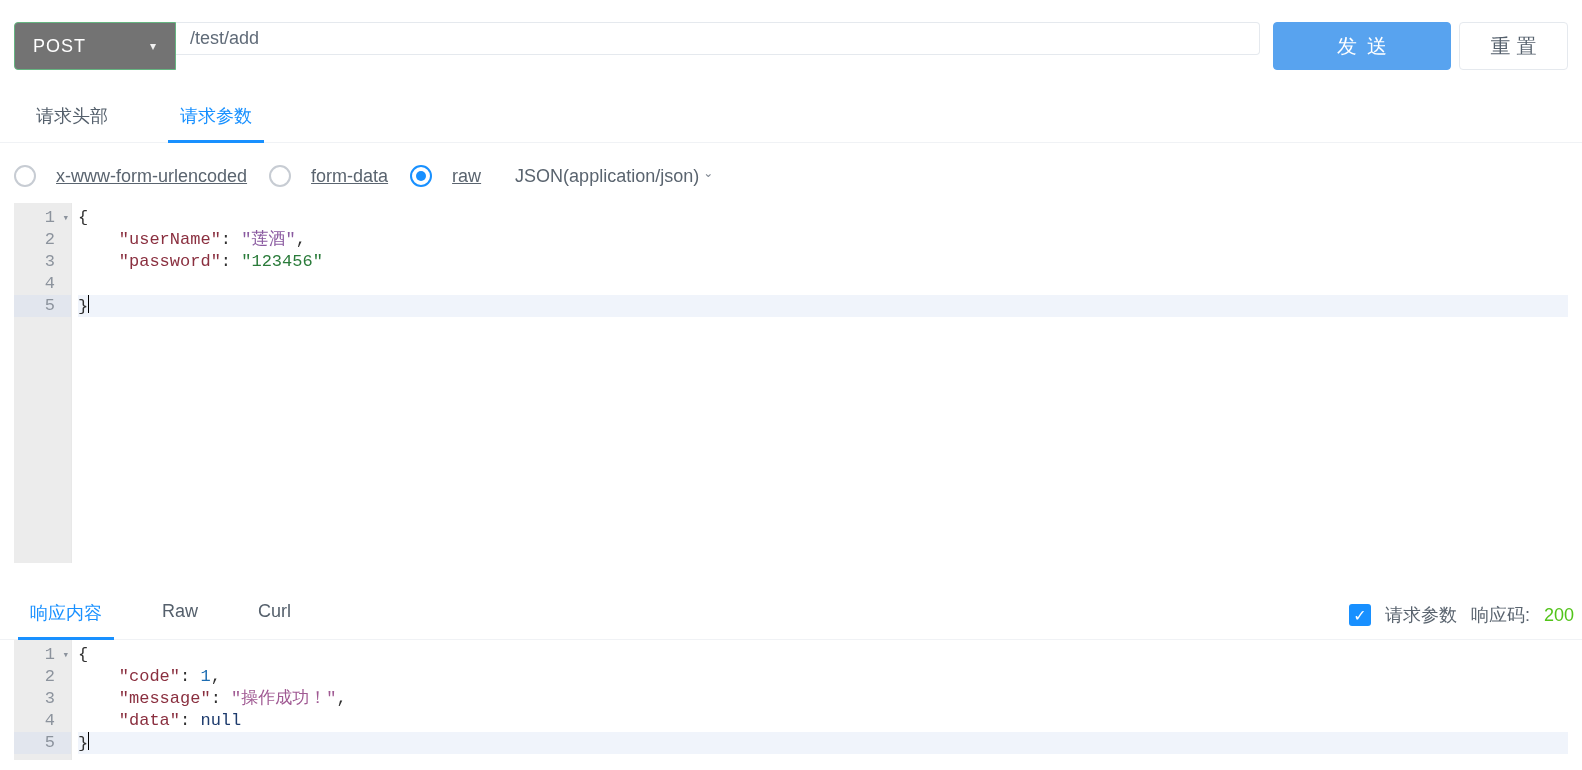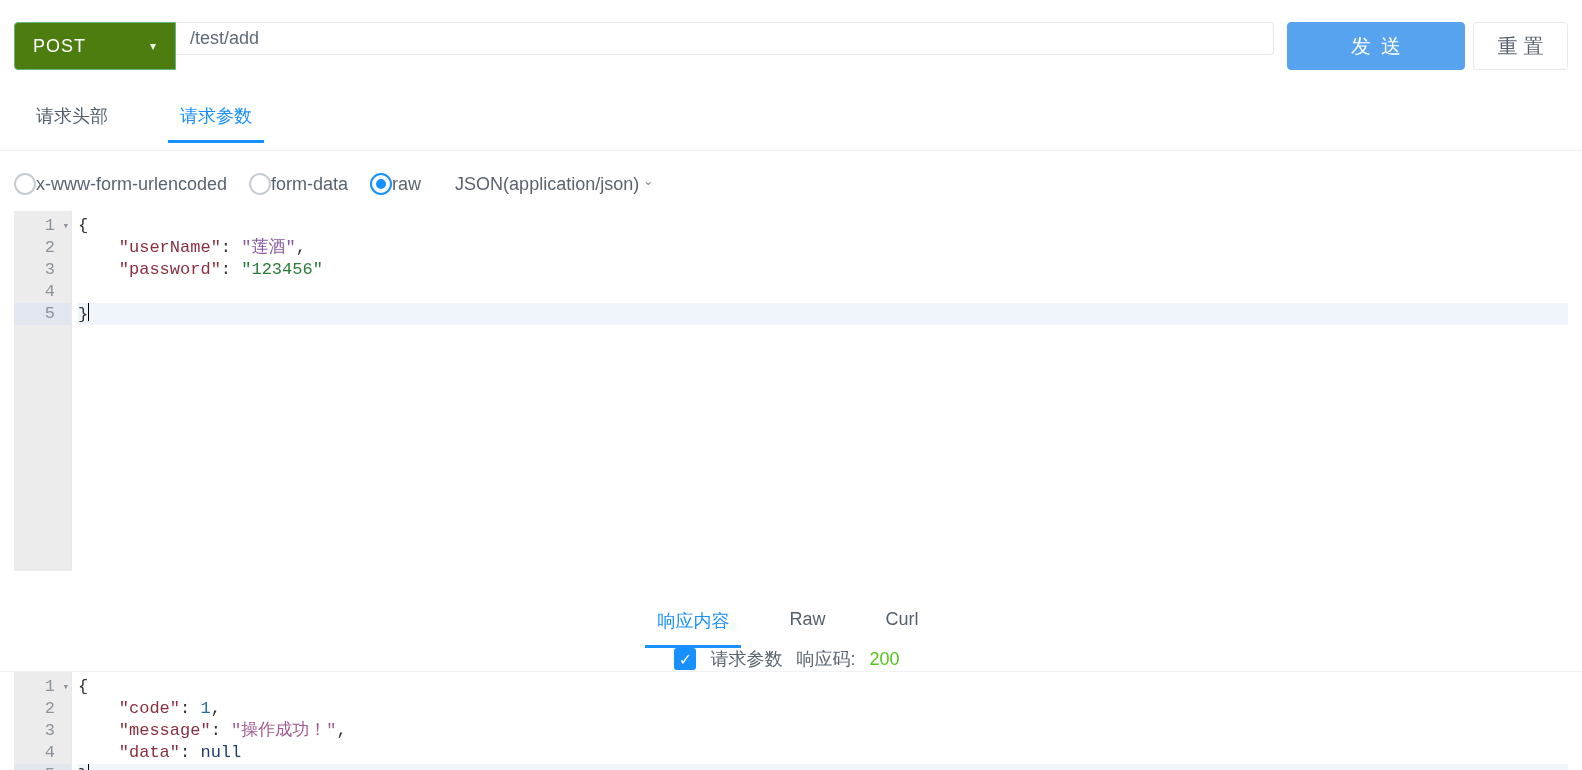--- a/index.html
+++ b/index.html
@@ -12,21 +12,21 @@
   }
   
   .request-bar {
     display: flex;
     padding: 22px 14px 12px 14px;
     gap: 0;
   }
   .method-select {
     width: 162px;
     height: 48px;
-    background: #4d7c0f;
+    background: #737373;
     color: #fff;
     border: 1px solid #65b581;
     border-radius: 4px 0 0 4px;
     display: flex;
     align-items: center;
     padding: 0 18px;
     font-size: 18px;
     letter-spacing: 1px;
     position: relative;
     cursor: pointer;
@@ -54,36 +54,36 @@
     background: #58a3ef;
     color: #fff;
     border: 1px solid #58a3ef;
     border-radius: 4px;
     font-size: 20px;
     letter-spacing: 10px;
     cursor: pointer;
     text-indent: 10px;
   }
   .reset-btn {
-    width: 95px;
+    width: 109px;
     height: 48px;
     margin-left: 8px;
     background: #fff;
     color: #55606c;
     border: 1px solid #e5e9ee;
     border-radius: 4px;
     font-size: 20px;
     letter-spacing: 6px;
     cursor: pointer;
     text-indent: 6px;
   }
   
   .tabs {
     display: flex;
-    padding: 10px 0 8px 0;
+    padding: 10px 0 0 0;
     border-bottom: 1px solid #f0f2f5;
   }
   .tab {
     padding: 12px 36px 14px 36px;
     font-size: 18px;
     color: #55606c;
     cursor: pointer;
     position: relative;
   }
   .tab.active {
@@ -103,22 +103,23 @@
     display: flex;
     align-items: center;
     padding: 22px 14px 16px 14px;
     gap: 22px;
     font-size: 18px;
     color: #5a646f;
   }
   .radio {
     display: flex;
     align-items: center;
-    gap: 0;
-    cursor: pointer;
+    gap: 20px;
+    cursor: pointer;
+    text-decoration: underline;
   }
   .radio-circle {
     width: 22px;
     height: 22px;
     border: 2px solid #c7ccd3;
     border-radius: 50%;
     display: inline-flex;
     align-items: center;
     justify-content: center;
     flex-shrink: 0;
@@ -209,21 +210,20 @@
     vertical-align: -2px;
   }
   
   .response-tabs-row {
     display: flex;
     align-items: center;
     justify-content: space-between;
     padding: 16px 6px 0 0;
     border-bottom: 1px solid #f0f2f5;
     margin-top: 12px;
-    flex-direction: column;
   }
   .response-tabs {
     display: flex;
   }
   .response-tab {
     padding: 10px 30px 14px 30px;
     font-size: 18px;
     color: #55606c;
     cursor: pointer;
     position: relative;

